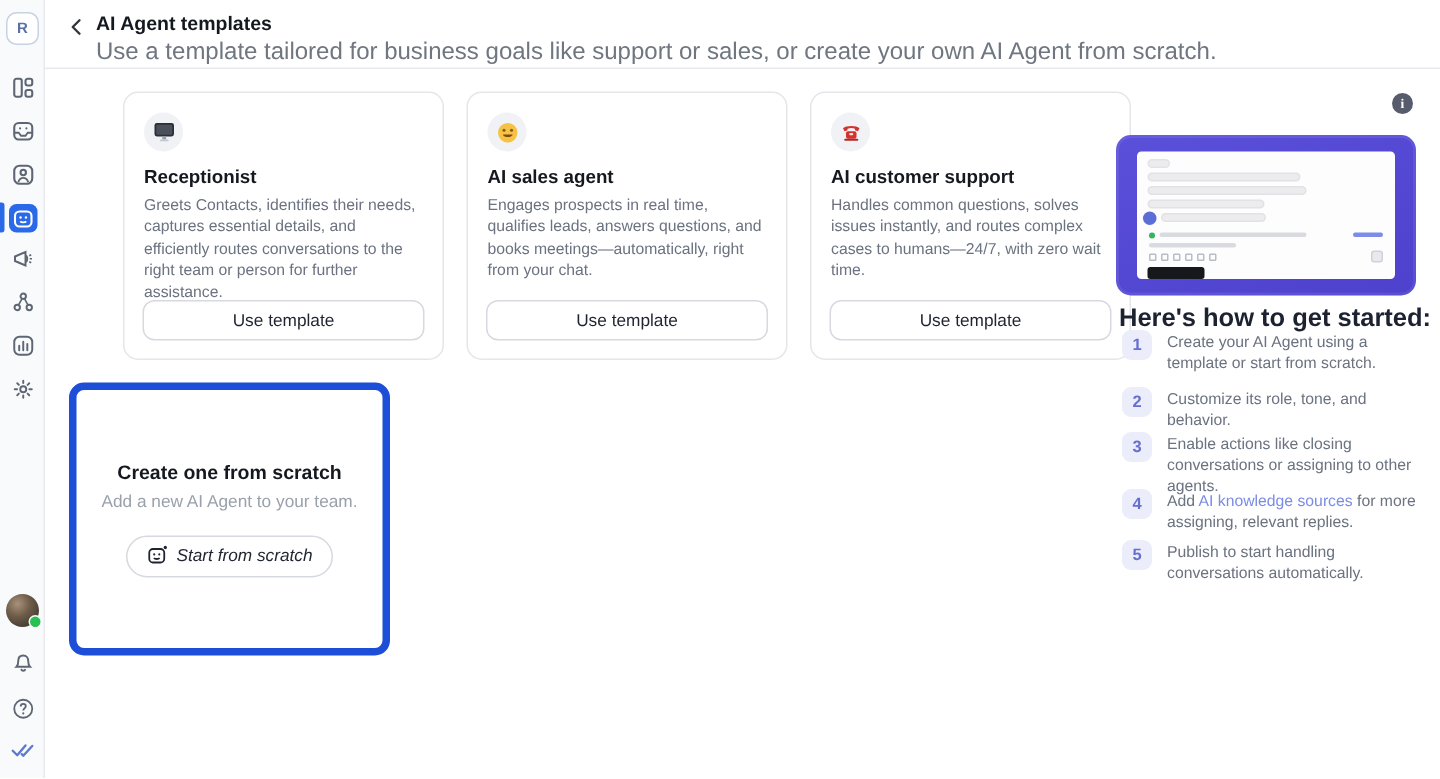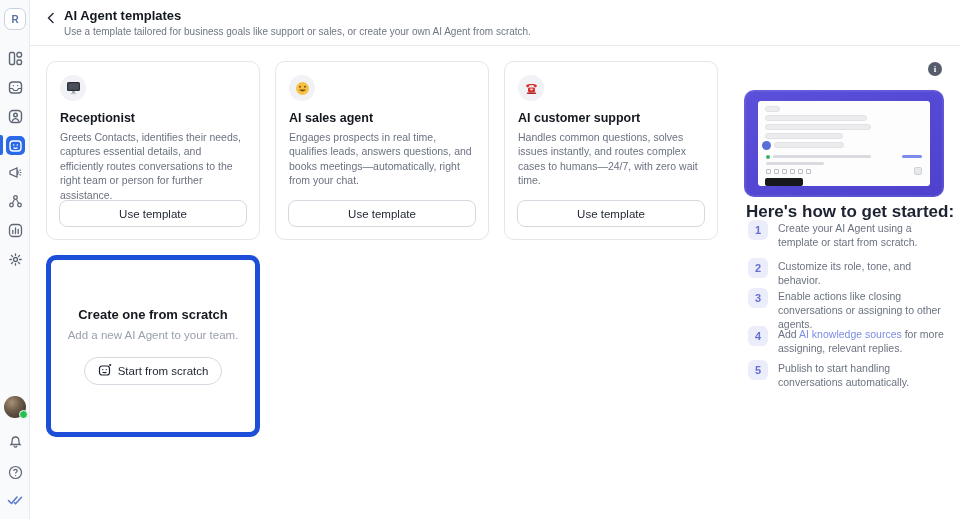--- a/index.html
+++ b/index.html
@@ -15,37 +15,37 @@
   .rail-item svg { display:block; }
   .rail-item.active .tile { width:19px; height:19px; background:#2a6ae9; border-radius:5px; display:flex; align-items:center; justify-content:center; }
   .active-bar { position:absolute; left:0; top:2px; width:3px; height:20px; background:#2a6ae9; border-radius:0 2px 2px 0; }
   .avatar { position:absolute; left:4px; top:396px; width:22px; height:22px; border-radius:50%;
     background:radial-gradient(circle at 35% 30%, #a8917a 0%, #6e5c49 40%, #2e2a26 100%); }
   .avatar .status { position:absolute; right:-2px; bottom:-1px; width:9px; height:9px; border-radius:50%; background:#27c053; border:1.5px solid #f8fafc; }
 
   
   .back-btn { position:absolute; left:42px; top:9px; width:18px; height:18px; display:flex; align-items:center; justify-content:center; color:#32373f; cursor:pointer; }
   .page-title { position:absolute; left:64px; top:8px; font-size:13px; font-weight:bold; color:#14181f; }
-  .page-subtitle { position:absolute; left:64px; top:26px; font-size:10px; color:#6f7680; }
+  .page-subtitle { position:absolute; left:64px; top:26px; font-size:16px; color:#6f7680; }
   .header-divider { position:absolute; left:30px; right:0; top:45px; height:1px; background:#e7e9ee; }
 
   
-  .card { position:absolute; width:214px; height:179px; background:#fff; border:1px solid #e4e6ea; border-radius:10px; padding:13px; }
+  .card { position:absolute; width:214px; height:179px; background:#fff; border:1px solid #e4e6ea; border-radius:10px; padding:13px;margin-left:36px; }
   .card .emoji-wrap { width:26px; height:26px; border-radius:50%; background:#f1f2f5; display:flex; align-items:center; justify-content:center; }
   .card h3 { font-size:12.5px; font-weight:bold; color:#14181f; margin-top:10px; }
   .card p { font-size:10.5px; line-height:1.38; color:#6b7280; margin-top:5px; }
   .use-btn { position:absolute; left:12px; right:12px; bottom:12px; height:27px; background:#fff; border:1px solid #d6d9df;
     border-radius:8px; font-family:inherit; font-size:11.5px; color:#1f2430; cursor:pointer; }
 
   .scratch-card { position:absolute; left:46px; top:255px; width:214px; height:182px; background:#fff; border:5px solid #1d4ed8;
     border-radius:10px; display:flex; flex-direction:column; align-items:center; justify-content:center; text-align:center; }
   .scratch-card h3 { font-size:13px; font-weight:bold; color:#14181f; }
   .scratch-card p { font-size:11.5px; color:#9aa1ab; margin-top:7px; }
   .scratch-btn { margin-top:16px; display:inline-flex; align-items:center; gap:6px; height:28px; padding:0 13px; background:#fff;
-    border:1px solid #d6d9df; border-radius:14px; font-family:inherit; font-size:11.5px; color:#1f2430; cursor:pointer; }
+    border:1px solid #d6d9df; border-radius:14px; font-family:inherit; font-size:11.5px; color:#1f2430; cursor:pointer;font-style:italic; }
 
   
   .info-btn { position:absolute; left:928px; top:62px; width:14px; height:14px; border-radius:50%; background:#565c6b; color:#fff;
     font-size:9px; font-weight:bold; display:flex; align-items:center; justify-content:center; cursor:pointer; font-family:"Liberation Serif", serif; }
   .preview { position:absolute; left:744px; top:90px; width:200px; height:107px; border-radius:10px;
     background:linear-gradient(160deg,#5b50da 0%, #4d41cd 100%); box-shadow:inset 0 0 0 2px rgba(255,255,255,0.08); }
   .pv-card { position:absolute; left:14px; top:11px; width:172px; height:85px; background:#fdfdfd; border-radius:3px; overflow:hidden; }
   .pv-pill { position:absolute; height:6px; background:#ececef; border:1px solid #e2e2e6; border-radius:3px; }
   .pv-avatar { position:absolute; width:9px; height:9px; border-radius:50%; background:#5a6fd6; }
   .pv-dot { position:absolute; width:4px; height:4px; border-radius:50%; background:#33b45f; }

